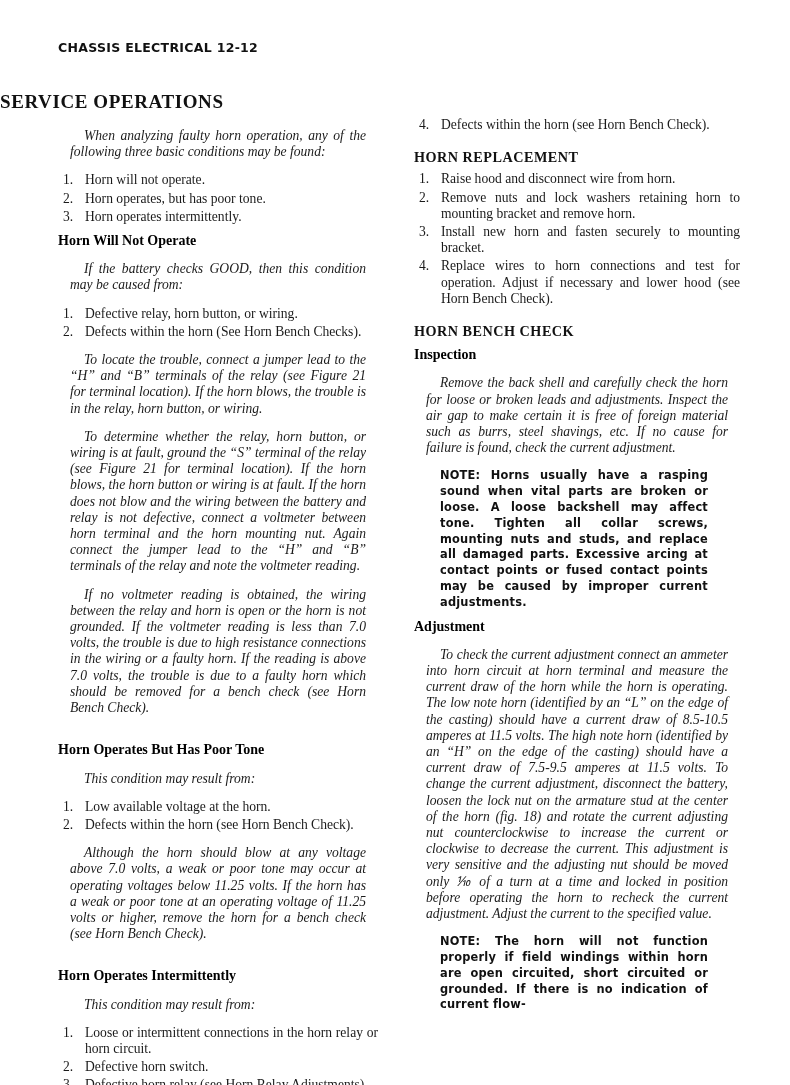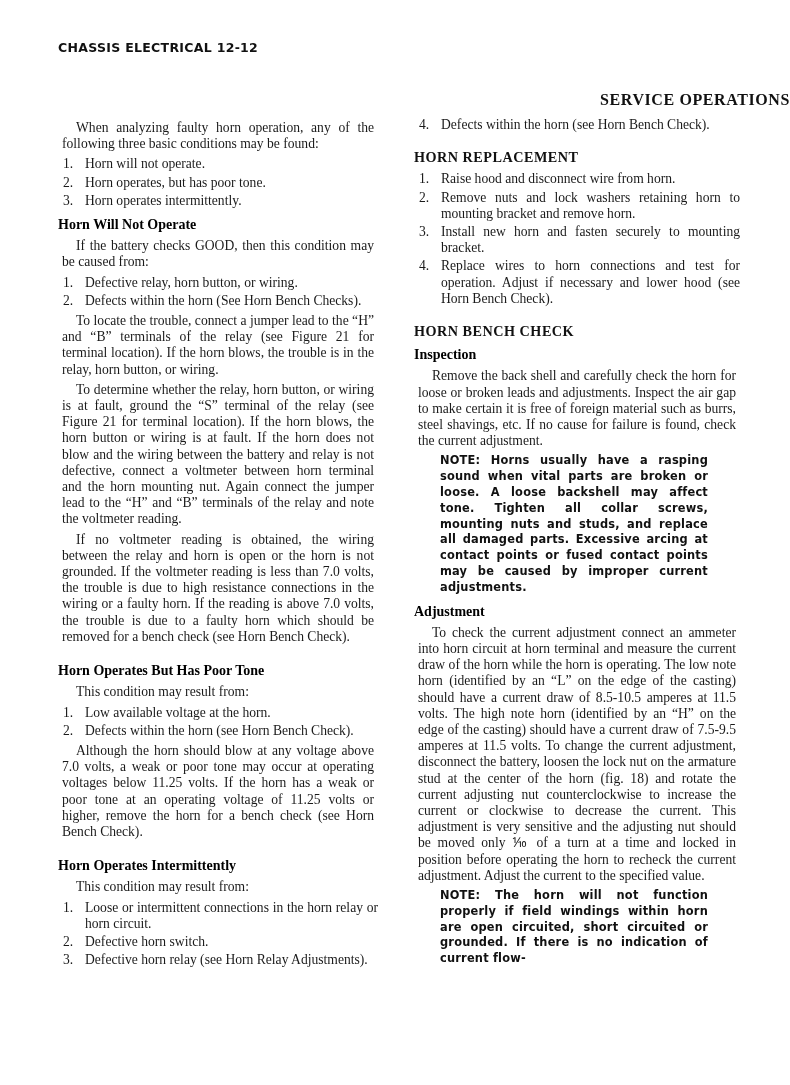--- a/index.html
+++ b/index.html
@@ -1,25 +1,25 @@
 <!DOCTYPE html>
 <html><head>
 <meta charset="utf-8">
 <style>
   html, body { margin: 0; padding: 0; background: #ffffff; }
   body { width: 790px; height: 1085px; position: relative; overflow: hidden; color: #1a1a1a; }
   .page { position: absolute; left: 0; top: 0; width: 790px; height: 945px; }
   .running-head { position: absolute; left: 58px; top: 40px; font-family: "DejaVu Sans", sans-serif; font-weight: bold; font-size: 12.5px; letter-spacing: 0.3px; color: #111; }
-  .main-title { position: absolute; left: 0; width: 790px; top: 91px; text-align: right; font-family: "Liberation Serif", serif; font-weight: bold; font-size: 16px; letter-spacing: 0.6px; color: #111; }
+  .main-title { position: absolute; left: 0; width: 790px; top: 91px; text-align: left; font-family: "Liberation Serif", serif; font-weight: bold; font-size: 19px; letter-spacing: 0.6px; color: #111; }
   .col { position: absolute; font-family: "Liberation Serif", serif; font-size: 13.6px; line-height: 16.2px; color: #1a1a1a; }
   .col-left { left: 58px; top: 116px; width: 320px; }
   .col-right { left: 414px; top: 116px; width: 326px; }
   h2.sec { margin: 0 0 6px 0; font-family: "Liberation Serif", serif; font-weight: bold; font-size: 14.2px; letter-spacing: 0.5px; color: #111; }
   h3.sub { margin: 8px 0 5px 0; font-family: "Liberation Serif", serif; font-weight: bold; font-size: 14px; color: #000000; }
-  p.para { margin: 4px; text-align: justify; text-indent: 14px; }
+  p.para { margin: 12px; text-align: justify; text-indent: 14px; font-style: italic; }
   ol.list { margin: 1px 0 2px 0; padding: 0; list-style: none; }
   ol.list li { position: relative; padding-left: 27px; margin: 1px 0 2px 0; text-align: justify; }
   ol.list li .num { position: absolute; left: 5px; top: 0; }
   .note { margin: 0 0 8px 26px; width: 268px; font-family: "DejaVu Sans", sans-serif; font-weight: bold; font-size: 11.4px; line-height: 15.8px; text-align: justify; color: #111; letter-spacing: 0.2px; }
   .gap-s { height: 6px; }
   .gap-m { height: 14px; }
 </style>
 </head>
 <body>
 

